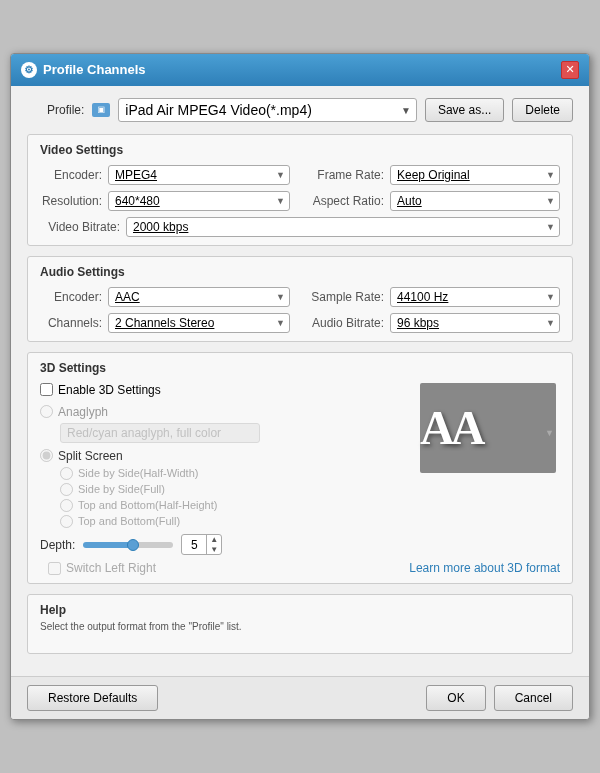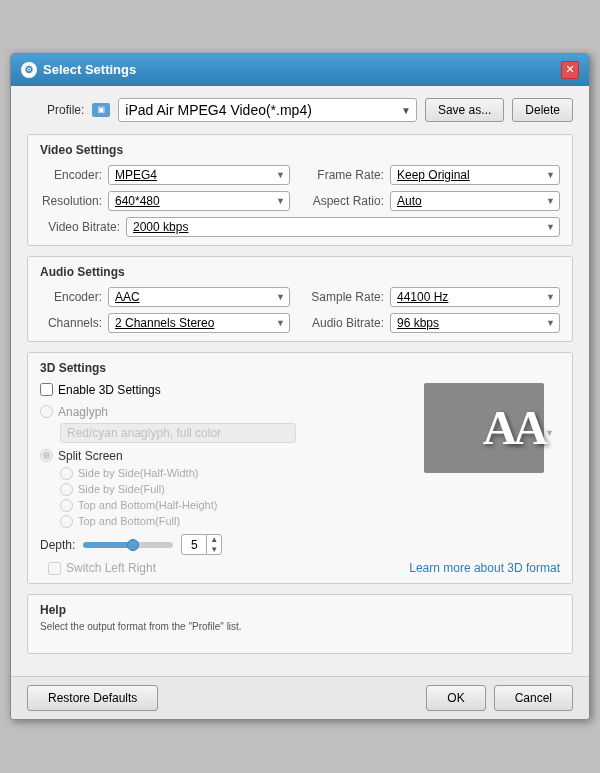--- a/index.html
+++ b/index.html
@@ -264,28 +264,28 @@
       margin-left: 8px;
     }
     .learn-link {
       color: #2e7fb8;
       text-decoration: none;
       font-size: 12px;
     }
     
     .preview-box {
       position: absolute;
-      right: 28px;
+      right: 16px;
       top: 30px;
-      width: 120px;
+      width: 136px;
       height: 90px;
       background: #888;
       display: flex;
       align-items: center;
-      justify-content: flex-end;
+      justify-content: flex-start;
       border-radius: 2px;
     }
     .preview-aa {
       color: white;
       font-size: 48px;
       font-weight: bold;
       letter-spacing: -4px;
       font-family: Georgia, serif;
       text-shadow: 2px 2px 4px rgba(0,0,0,0.5);
     }
@@ -348,21 +348,21 @@
     }
   </style>
 </head>
 <body>
 
 <div class="window">
 
   <div class="title-bar">
     <div class="title-bar-left">
       <div class="title-icon">⚙</div>
-      <span class="title-text">Select Settings</span>
+      <span class="title-text">Profile Channels</span>
     </div>
     <div class="close-btn">✕</div>
   </div>
 
   <div class="content">
 
     <div class="profile-row">
       <span class="profile-label">Profile:</span>
       <span class="profile-icon">▣</span>
       <div class="profile-select-wrap">
@@ -490,21 +490,21 @@
         <input type="checkbox" id="enable3d" style="">
         <label for="enable3d">Enable 3D Settings</label>
       </div>
 
       <div class="radio-group">
         <div class="radio-row">
           <input type="radio" name="3dmode" id="anaglyph" disabled="" style="">
           <label for="anaglyph" style="color:#999;">Anaglyph</label>
         </div>
         <div style="margin-left:20px; position:relative;">
-          <select class="disabled-select" style="width:236px; padding:2px 22px 2px 6px; border:1px solid #ccc; border-radius:3px; font-size:12px; appearance:none;" disabled="">
+          <select class="disabled-select" style="width:200px; padding:2px 22px 2px 6px; border:1px solid #ccc; border-radius:3px; font-size:12px; appearance:none;" disabled="">
             <option value="Red/cyan anaglyph, full color">Red/cyan anaglyph, full color</option>
           </select>
           <span style="position:absolute;right:6px;top:50%;transform:translateY(-50%);font-size:9px;color:#aaa;">▼</span>
         </div>
       </div>
 
       <div class="radio-group">
         <div class="radio-row active">
           <input type="radio" name="3dmode" id="splitscreen" checked="" disabled="" style="">
           <label for="splitscreen">Split Screen</label>

